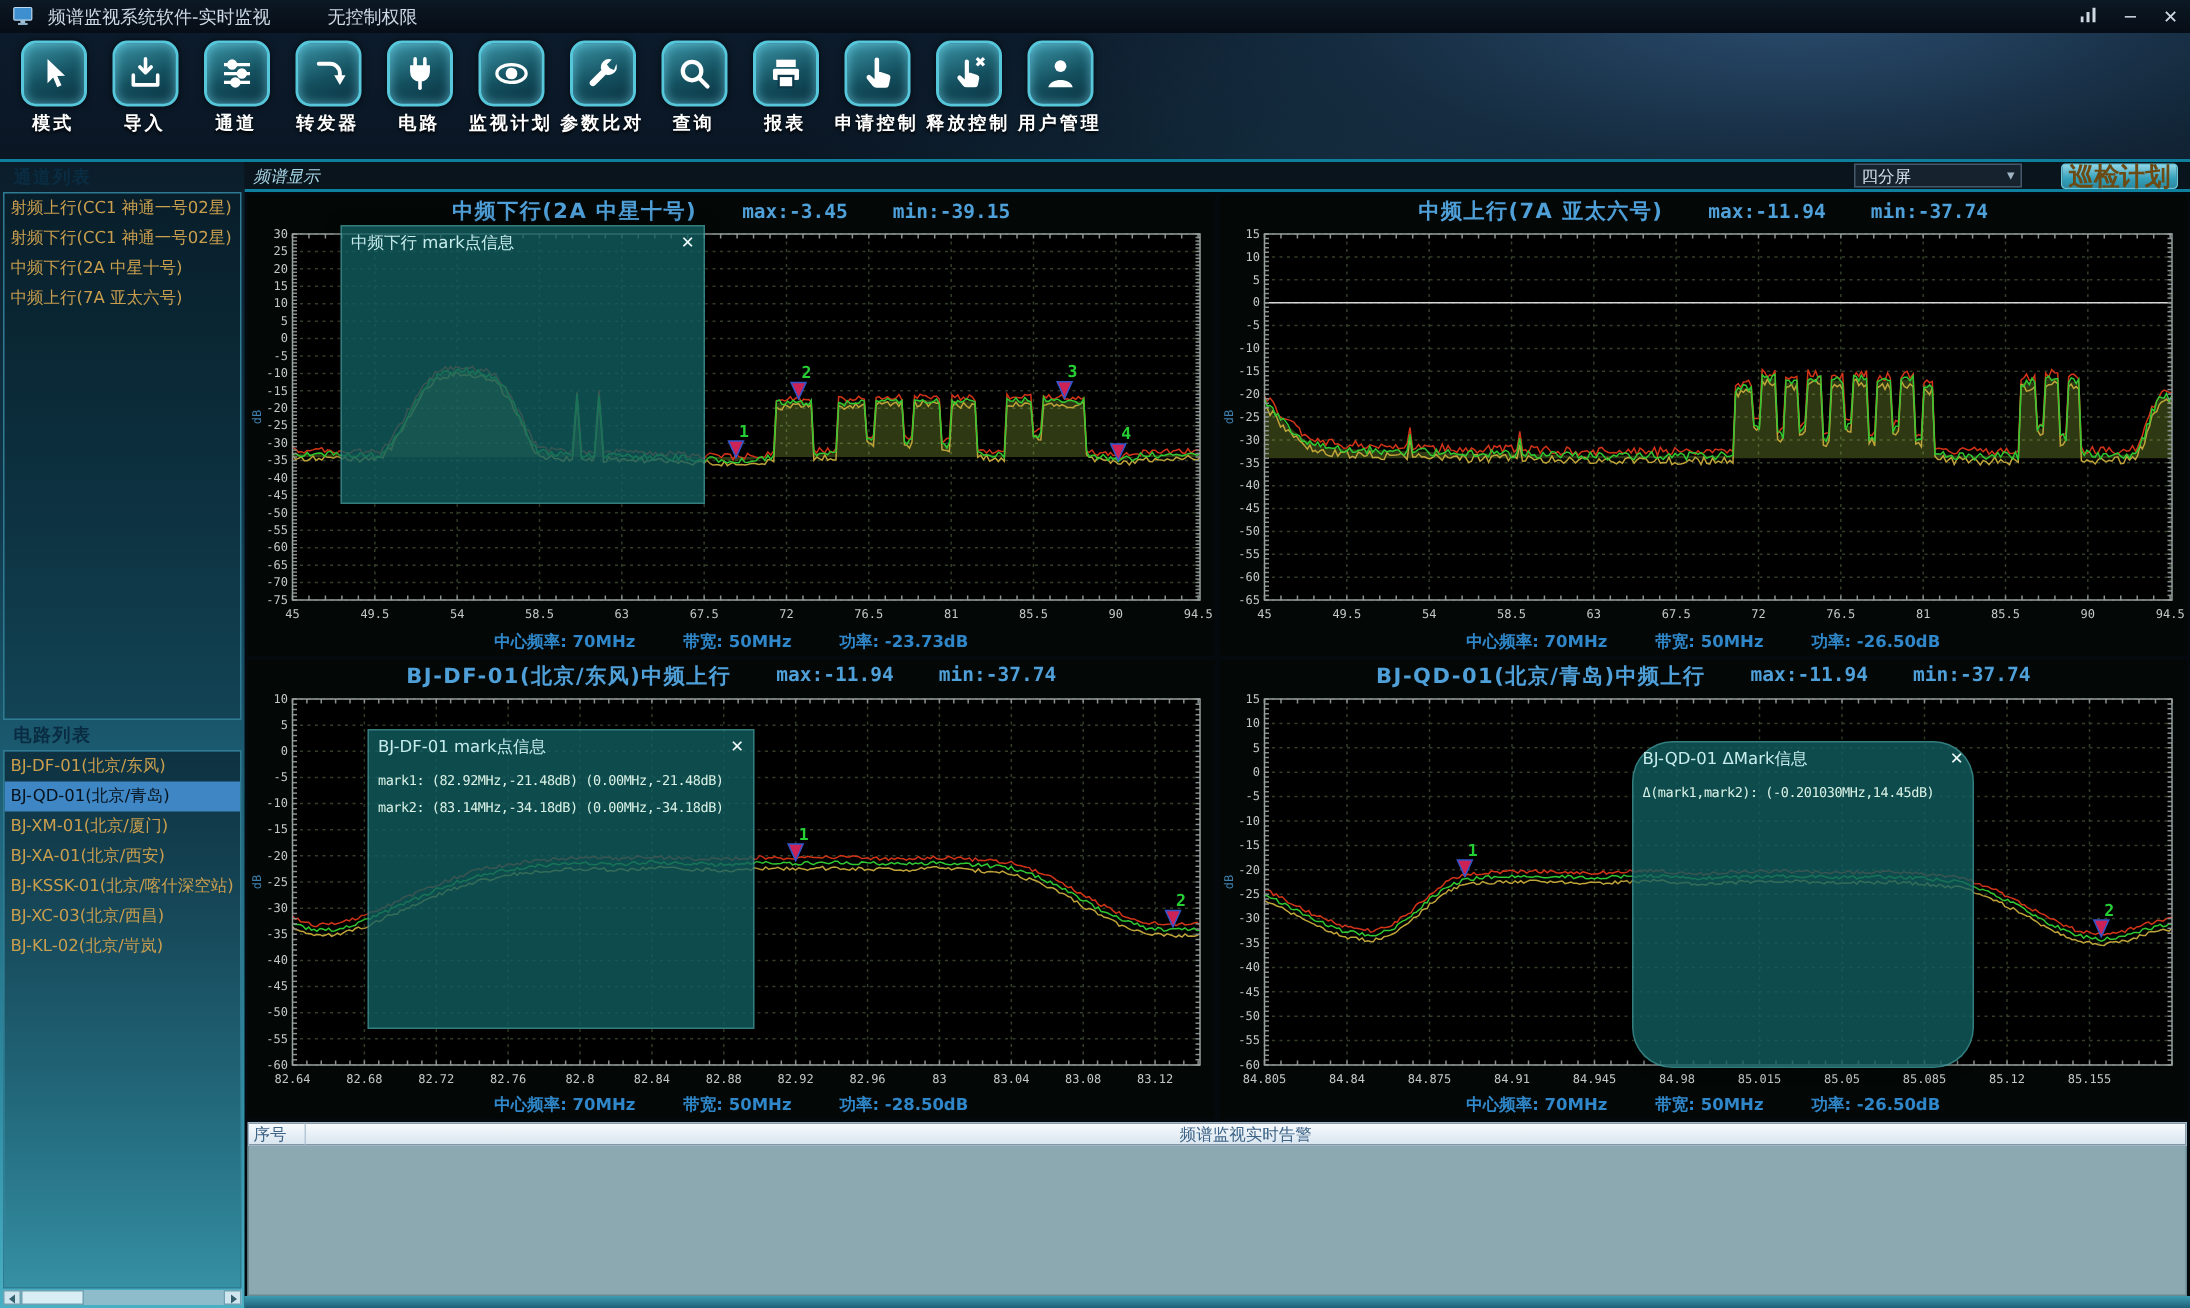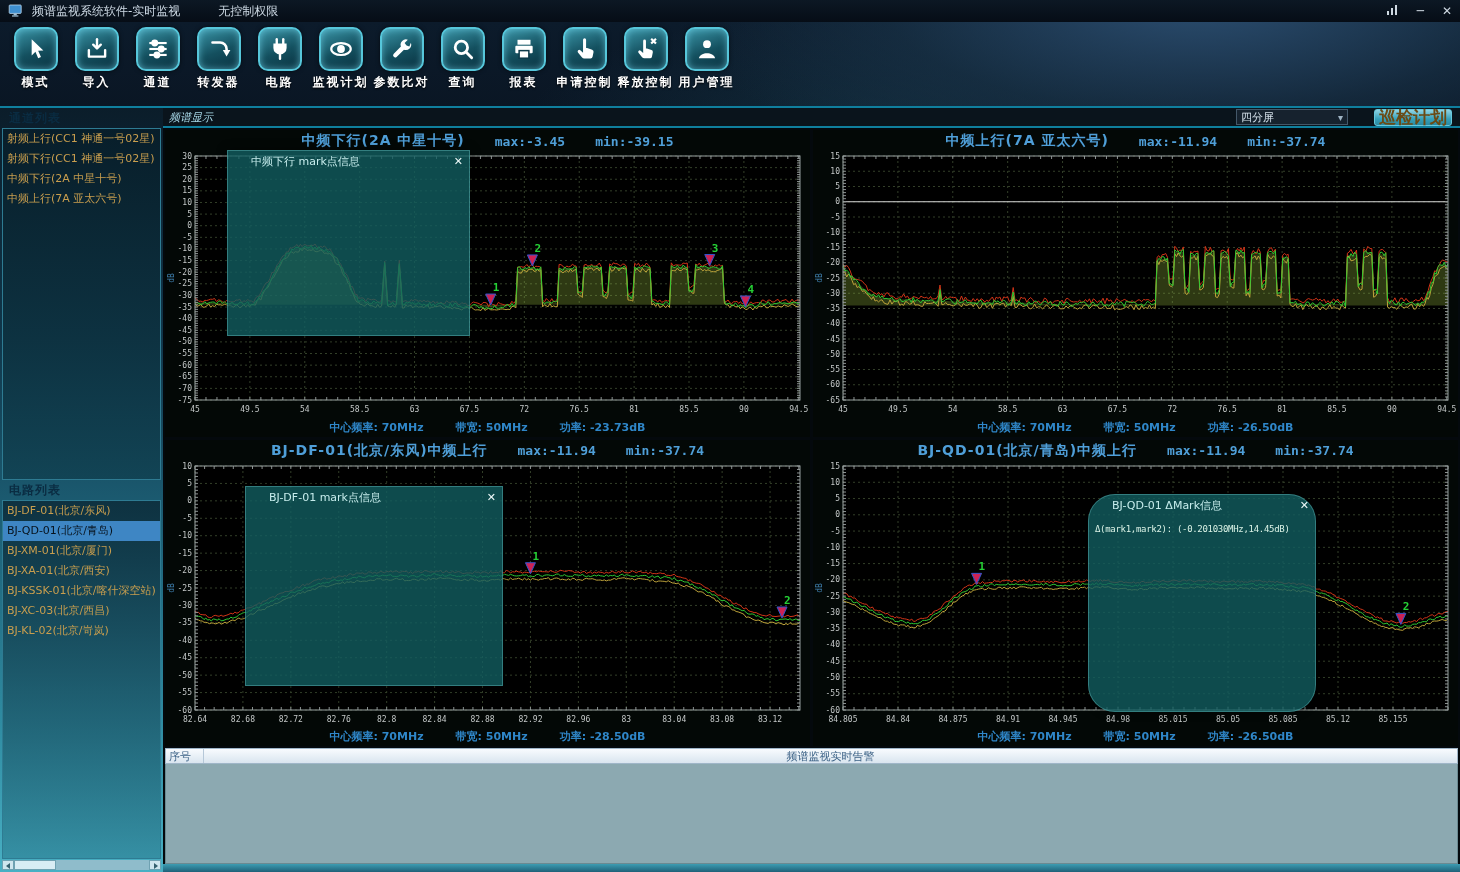--- a/index.html
+++ b/index.html
@@ -75,21 +75,21 @@
   .cm { color:#4f9fd8; font-size:13px; font-weight:bold; font-family:"DejaVu Sans Mono",monospace; }
   svg.plot { display:block; }
   .tick { font-family:"DejaVu Sans Mono",monospace; font-size:8px; fill:#c4c8c8; }
   .ylab { font-family:"DejaVu Sans Mono",monospace; font-size:8px; fill:#3f7fae; }
   .mklabel { font-family:"DejaVu Sans Mono",monospace; font-size:11px; font-weight:bold; fill:#25d035; }
   .chart-footer { height:18px; display:flex; align-items:center; justify-content:center; gap:32px;
     color:#2f86c8; font-size:11px; font-weight:bold; }
 
   .overlay { position:absolute; z-index:4; background:rgba(17,94,96,0.80);
     border:1px solid rgba(120,220,220,0.35); box-shadow:0 0 10px rgba(0,0,0,.45); }
-  .ov-head { display:flex; justify-content:space-between; align-items:center; padding:3px 6px 1px 23px; }
+  .ov-head { display:flex; justify-content:space-between; align-items:center; padding:3px 6px 1px 6px; }
   .ov-title { color:#c6ecec; font-size:11px; }
   .ov-close { color:#f0fbfb; font-size:11px; font-weight:bold; cursor:pointer; }
   .ov-rows { padding:6px 6px; }
   .ov-row { color:#daf2e6; font-family:"DejaVu Sans Mono",monospace; font-size:9px; letter-spacing:-0.3px;
     line-height:2.1; white-space:nowrap; overflow:hidden; }
 
   .alerts { height:116px; display:flex; flex-direction:column; margin:0 2px; }
   .alerts-header { height:16px; display:flex; align-items:center; font-size:11px; color:#3c6286;
     background:linear-gradient(#f8fbfe,#d9e5ef); border:1px solid #9fb6c8; }
   .alerts-no { width:38px; padding-left:3px; border-right:1px solid #b6c8d8; height:100%; line-height:15px; }
@@ -1426,20 +1426,24 @@
             <div class="chart-footer">
               <span>中心频率: 70MHz</span>
               <span>带宽: 50MHz</span>
               <span>功率: -28.50dB</span>
             </div>
             <div class="overlay" style="left:80px;top:46px;width:258px;height:200px;">
               <div class="ov-head">
                 <span class="ov-title">BJ-DF-01 mark点信息</span>
                 <span class="ov-close">✕</span>
               </div>
+              <div class="ov-rows">
+                <div class="ov-row">mark1: (82.92MHz,-21.48dB) (0.00MHz,-21.48dB)</div>
+                <div class="ov-row">mark2: (83.14MHz,-34.18dB) (0.00MHz,-34.18dB)</div>
+              </div>
             </div>
           </div>
           <div class="chart-panel">
             <div class="chart-title-row">
               <span class="ct">BJ-QD-01(北京/青岛)中频上行</span>
               <span class="cm">max:-11.94</span>
               <span class="cm">min:-37.74</span>
             </div>
             <svg class="plot" width="645" height="266">
               <rect x="30" y="4" width="605" height="244" fill="#000"></rect>

